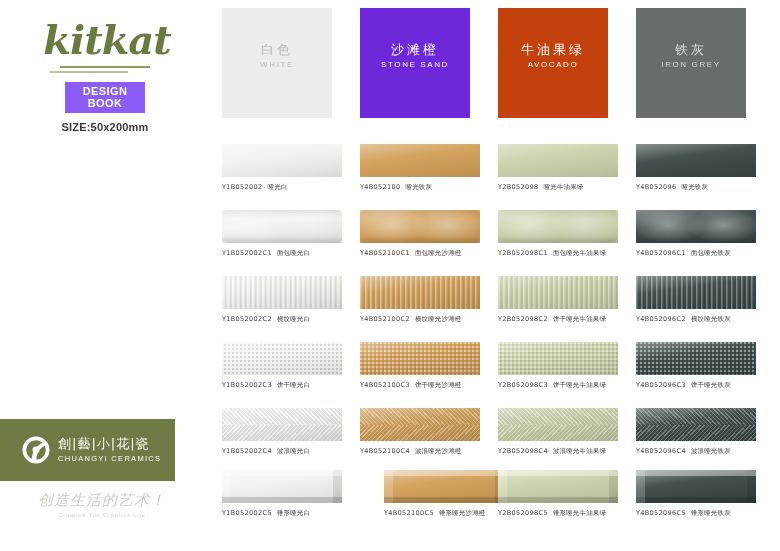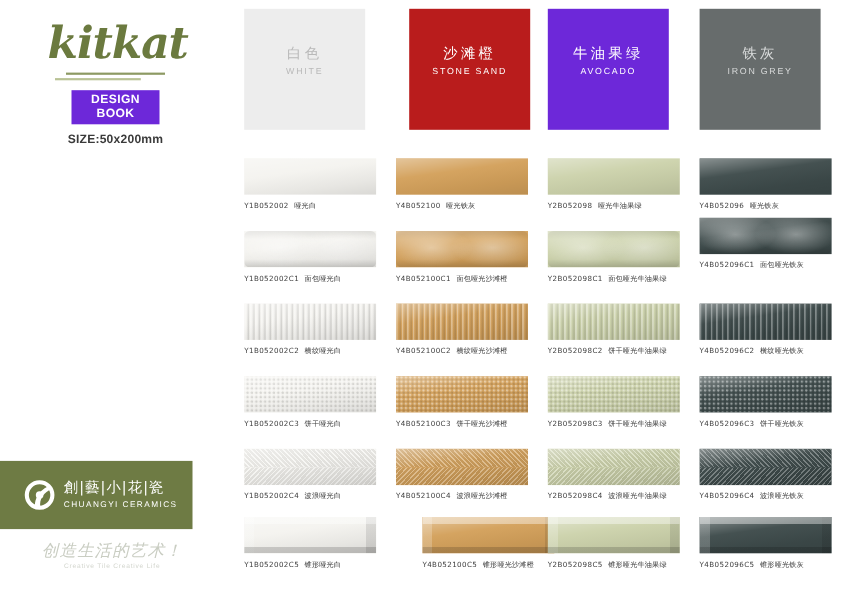--- a/index.html
+++ b/index.html
@@ -26,21 +26,21 @@
     text-align:center;
     line-height:1;
     padding-left:4px;
   }
   #brand-rules{width:90px;margin:6px auto 0 auto;}
   #brand-rules .r1{height:2px;background:#8d9a63;width:90px;}
   #brand-rules .r2{height:2px;background:#b9c295;width:78px;margin-top:3px;margin-left:-10px;}
   #design-book{
     margin:9px auto 0 auto;
     width:80px;
-    background:#6d28d9;
+    background:#8b5cf6;
     color:#ffffff;
     font-size:11px;
     font-weight:700;
     letter-spacing:.4px;
     text-align:center;
     padding:3px 0 4px 0;
   }
   #size-label{
     margin:8px auto 0 auto;
     text-align:center;
@@ -182,25 +182,25 @@
     </div>
   </div>
 
 </div>
 
 <div id="swatch-row">
     <div class="swatch" style="left: 222px; background: rgb(237, 237, 237); color: rgb(185, 185, 185);">
       <div class="cn">白色</div>
       <div class="en">WHITE</div>
     </div>
-    <div class="swatch" style="left: 360px; background: #b91c1c; color: rgb(255, 255, 255); margin-left: 12px;">
+    <div class="swatch" style="left: 360px; background: #6d28d9; color: rgb(255, 255, 255);">
       <div class="cn">沙滩橙</div>
       <div class="en">STONE SAND</div>
     </div>
-    <div class="swatch" style="left: 498px; background: #6d28d9; color: rgb(255, 255, 255);">
+    <div class="swatch" style="left: 498px; background: #c2410c; color: rgb(255, 255, 255);">
       <div class="cn">牛油果绿</div>
       <div class="en">AVOCADO</div>
     </div>
     <div class="swatch" style="left: 636px; background: rgb(103, 108, 108); color: rgb(216, 218, 218);">
       <div class="cn">铁灰</div>
       <div class="en">IRON GREY</div>
     </div>
   </div>
 
 <div id="tile-grid">
@@ -246,21 +246,21 @@
       </div>
       <div class="tile-caption"><span class="code">Y4B052100C1</span><span class="name">面包哑光沙滩橙</span></div>
     </div>
     <div class="tile-cell" style="left: 498px; top: 80px;">
       <div class="tile" style="background: rgb(204, 210, 171);">
         <div class="texture tx-bread"></div>
         <div class="sheen"></div>
       </div>
       <div class="tile-caption"><span class="code">Y2B052098C1</span><span class="name">面包哑光牛油果绿</span></div>
     </div>
-    <div class="tile-cell" style="left: 636px; top: 68px;">
+    <div class="tile-cell" style="left: 636px; top: 80px;">
       <div class="tile" style="background: rgb(61, 74, 74);">
         <div class="texture tx-bread"></div>
         <div class="sheen"></div>
       </div>
       <div class="tile-caption"><span class="code">Y4B052096C1</span><span class="name">面包哑光铁灰</span></div>
     </div>
     <div class="tile-cell" style="left: 222px; top: 146px;">
       <div class="tile" style="background: rgb(244, 243, 239);">
         <div class="texture tx-ribbed"></div>
         <div class="sheen"></div>

